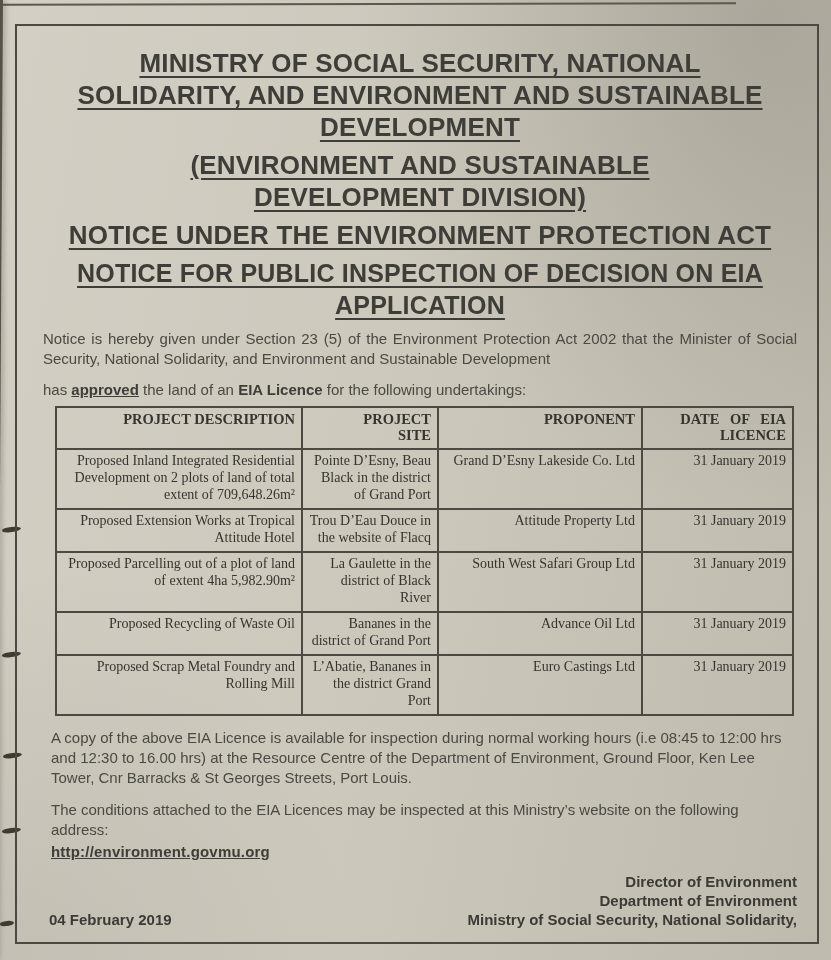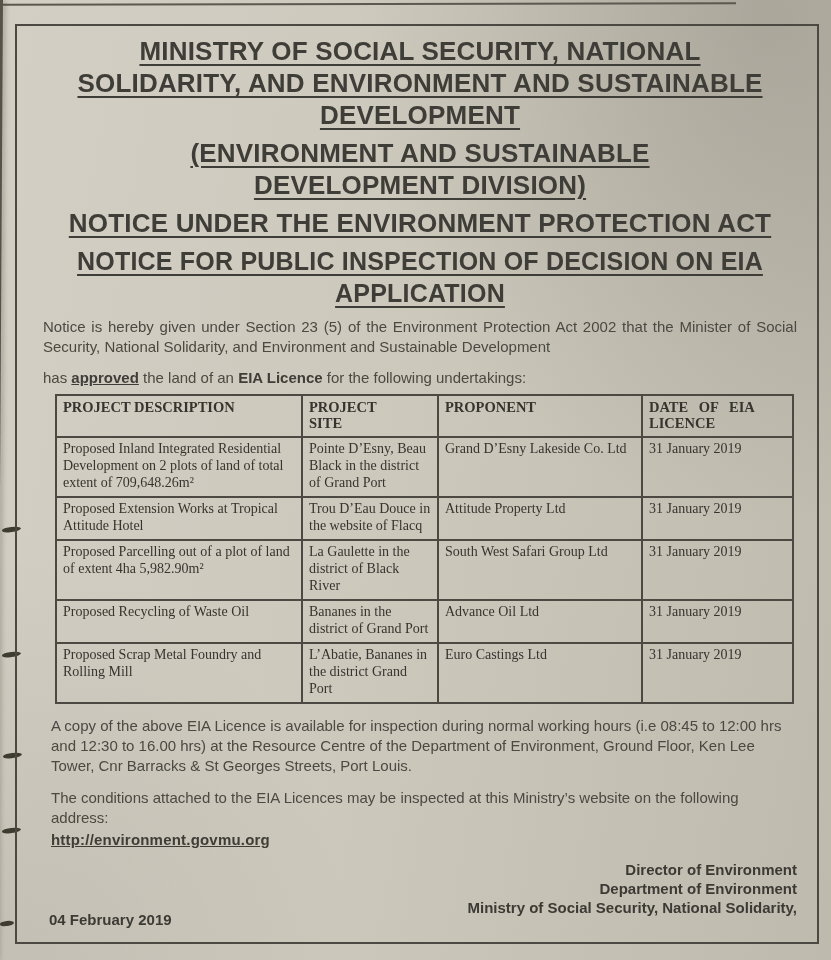--- a/index.html
+++ b/index.html
@@ -37,33 +37,33 @@
     position:absolute;left:15px;top:24px;width:804px;height:920px;
     box-sizing:border-box;border:2px solid var(--border);
     padding:9px 18px 0 24px;
   }
   .title-line{
     text-align:center;font-weight:bold;font-size:26px;line-height:32px;
     color:var(--ink);white-space:nowrap;letter-spacing:0.2px;
     text-decoration:underline;text-decoration-thickness:2px;text-underline-offset:4px;
   }
   .title-block{margin-top:6px;}
-  .title-block:first-child{margin-top:0;}
+  .title-block:first-child{margin-top:12px;}
   .title-line.smaller{font-size:25px;}
   .intro{margin:8px 2px 0 2px;font-size:15px;line-height:20px;color:var(--ink-soft);text-align:justify;}
   .approval-line{margin:11px 2px 0 2px;font-size:15px;line-height:20px;color:var(--ink-soft);}
   .u-bold{font-weight:bold;text-decoration:underline;color:var(--ink);}
   .bold{font-weight:bold;color:var(--ink);}
   
   table.eia{
     border-collapse:collapse;table-layout:fixed;
     width:737px;margin:6px 0 0 14px;
     font-family:"Liberation Serif",serif;font-size:14px;color:#35342e;
   }
-  .eia th,.eia td{border:2px solid var(--border);vertical-align:top;padding:2px 6px 5px 6px;line-height:17px;text-align:left;}
+  .eia th,.eia td{border:2px solid var(--border);vertical-align:top;padding:2px 6px 5px 6px;line-height:17px;text-align:right;}
   .eia th{font-weight:bold;font-size:14.5px;white-space:pre-line;line-height:16px;padding-top:3px;}
   .eia th.ws{word-spacing:7px;}
   .col-desc{width:246px;}
   .col-site{width:136px;}
   .col-prop{width:204px;}
   .col-date{width:151px;}
   .footer-para{margin:12px 4px 0 10px;font-size:15px;line-height:20px;color:var(--ink-soft);}
   .url{font-weight:bold;text-decoration:underline;color:var(--ink);letter-spacing:0.2px;}
   .url-line{margin-top:2px;}
   .signature{margin:10px 2px 0 0;text-align:right;font-weight:bold;font-size:15px;line-height:19px;color:#3b3a34;}

